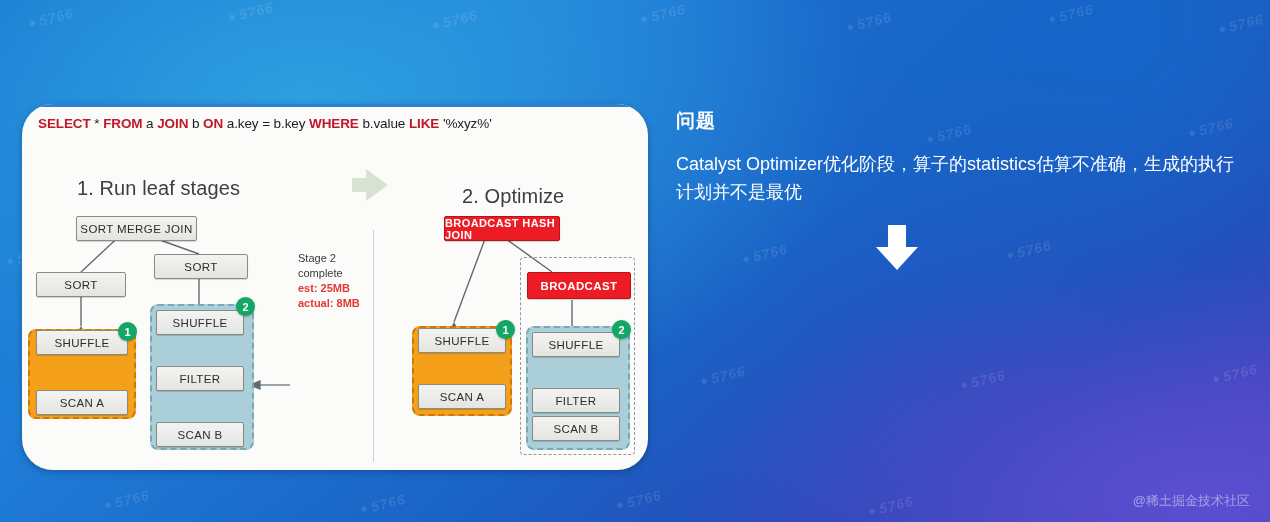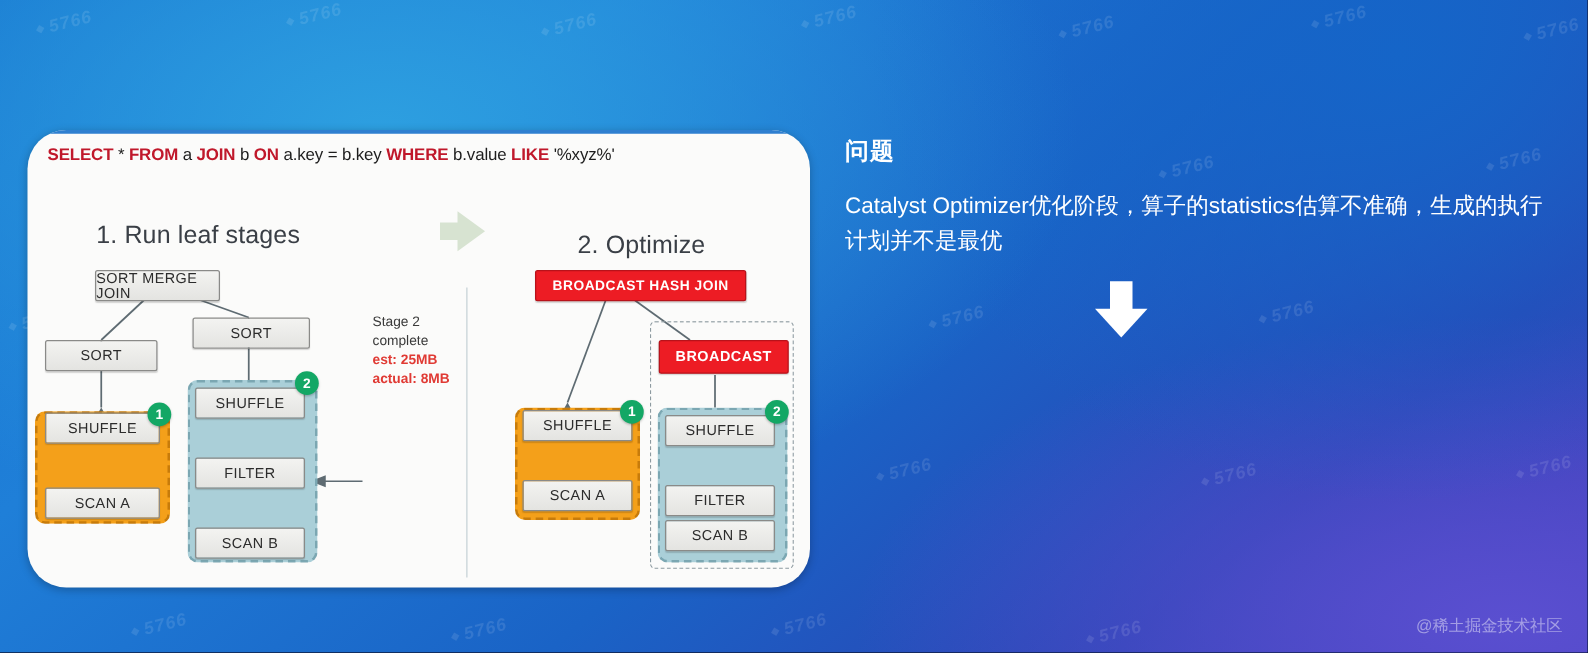--- a/index.html
+++ b/index.html
@@ -328,21 +328,21 @@
       </g>
       <g stroke="#5e6b72" stroke-width="1.2" fill="#5e6b72">
         <line x1="268" y1="281" x2="238" y2="281"></line>
         <polygon points="228,281 238,277 238,285"></polygon>
       </g>
     </svg>
 
     <div class="stage-box orange" style="left:6px; top:225px; width:108px; height:90px;"></div>
     <div class="stage-box blue" style="left:128px; top:200px; width:104px; height:146px;"></div>
 
-    <div class="node" style="left:54px; top:112px; width:100px; height:25px;">SORT MERGE JOIN</div>
+    <div class="node" style="left:54px; top:112px; width:121px; height:25px;">SORT MERGE JOIN</div>
     <div class="node" style="left:14px; top:168px; width:90px; height:25px;">SORT</div>
     <div class="node" style="left:132px; top:150px; width:94px; height:25px;">SORT</div>
     <div class="node" style="left:14px; top:226px; width:92px; height:25px;">SHUFFLE</div>
     <div class="node" style="left:14px; top:286px; width:92px; height:25px;">SCAN A</div>
     <div class="node" style="left:134px; top:206px; width:88px; height:25px;">SHUFFLE</div>
     <div class="node" style="left:134px; top:262px; width:88px; height:25px;">FILTER</div>
     <div class="node" style="left:134px; top:318px; width:88px; height:25px;">SCAN B</div>
 
     <div class="badge" style="left:96px; top:218px;">1</div>
     <div class="badge" style="left:214px; top:193px;">2</div>
@@ -372,21 +372,21 @@
         <polygon points="550,278 546,285 554,285"></polygon>
         <polygon points="550,334 546,341 554,341"></polygon>
         <polygon points="432,278 428,285 436,285"></polygon>
       </g>
     </svg>
 
     <div class="stage-box outline" style="left:498px; top:153px; width:115px; height:198px;"></div>
     <div class="stage-box orange" style="left:390px; top:222px; width:100px; height:90px;"></div>
     <div class="stage-box blue" style="left:504px; top:222px; width:104px; height:124px;"></div>
 
-    <div class="node red" style="left:406px; top:112px; width:169px; height:25px; font-size:11px;">BROADCAST HASH JOIN</div>
+    <div class="node red" style="left:422px; top:112px; width:116px; height:25px; font-size:11px;">BROADCAST HASH JOIN</div>
     <div class="node red" style="left:505px; top:168px; width:104px; height:27px;">BROADCAST</div>
     <div class="node" style="left:396px; top:224px; width:88px; height:25px;">SHUFFLE</div>
     <div class="node" style="left:396px; top:280px; width:88px; height:25px;">SCAN A</div>
     <div class="node" style="left:510px; top:228px; width:88px; height:25px;">SHUFFLE</div>
     <div class="node" style="left:510px; top:284px; width:88px; height:25px;">FILTER</div>
     <div class="node" style="left:510px; top:312px; width:88px; height:25px;">SCAN B</div>
 
     <div class="badge" style="left:474px; top:216px;">1</div>
     <div class="badge" style="left:590px; top:216px;">2</div>
   </div>

